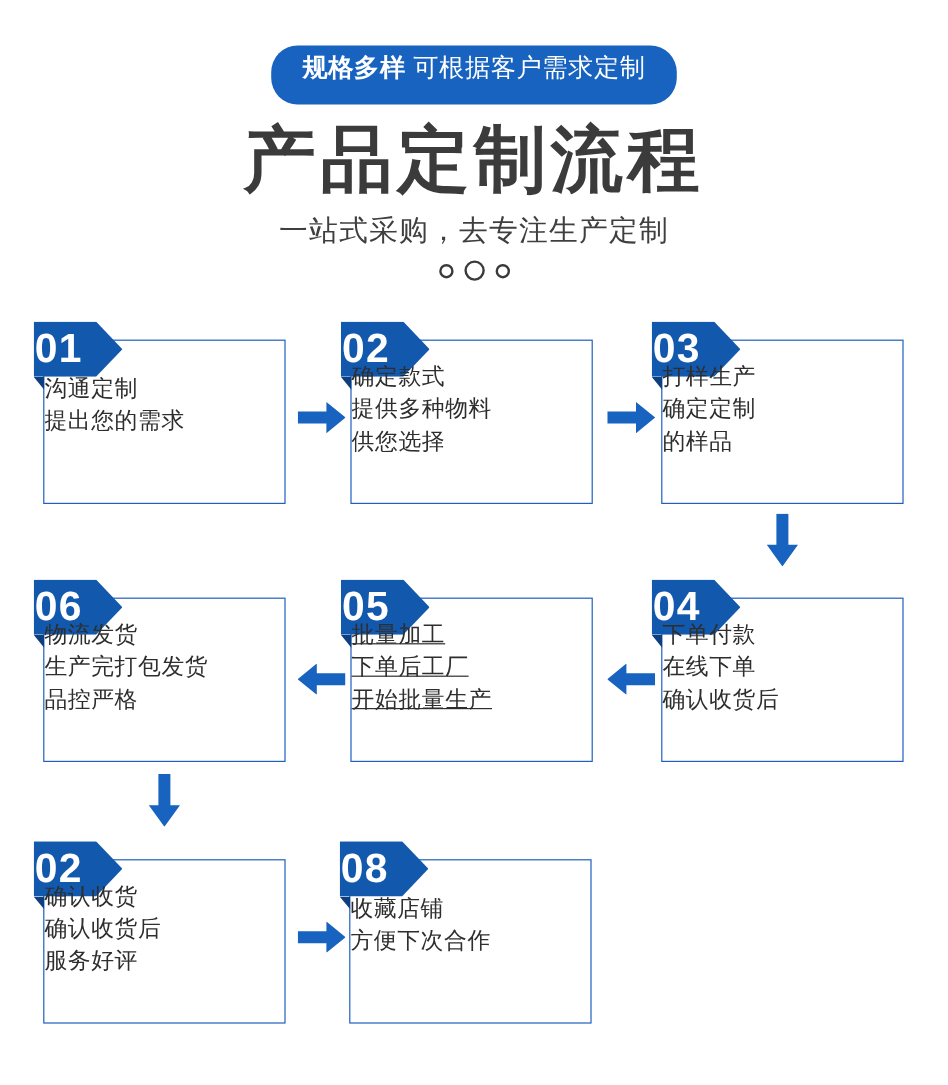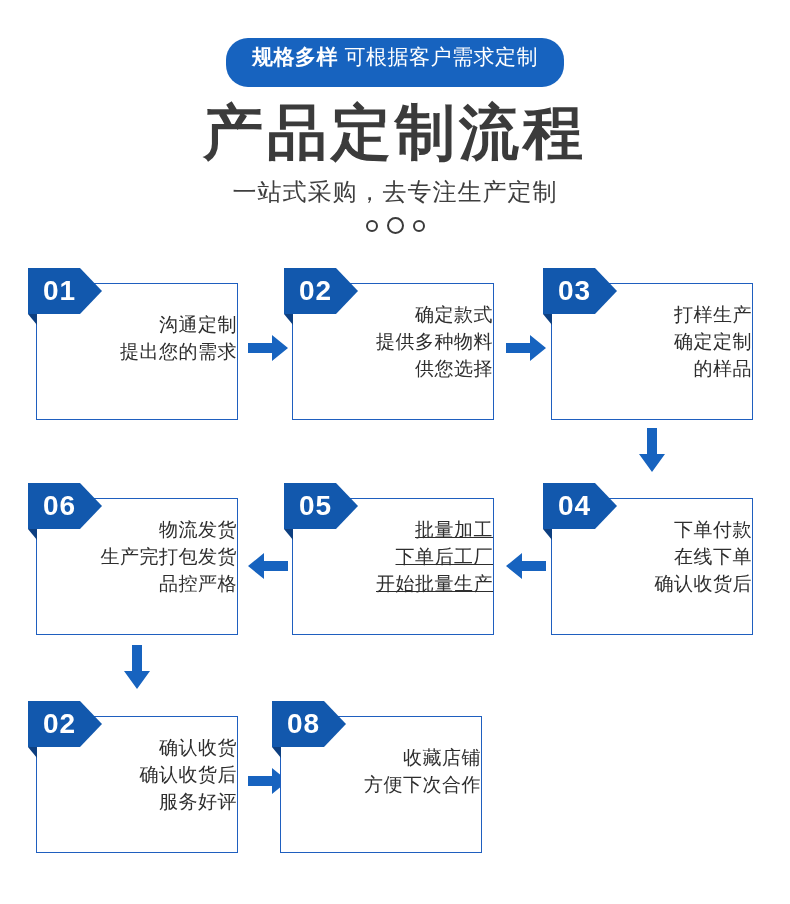--- a/index.html
+++ b/index.html
@@ -52,38 +52,38 @@
   .step{
     position:absolute;
     width:202px;height:137px;
     box-sizing:border-box;
     border:1px solid #1f5fbf;
     background:#ffffff;
   }
   .step .body{
     position:absolute;
     left:0;right:0;top:30px;
-    text-align:right;
+    text-align:left;
     font-size:19px;
     line-height:1.42;
     color:#2e2e2e;
     letter-spacing:.5px;
     white-space:pre-line;
   }
   .tag{
     position:absolute;
     left:-9px;top:-16px;
     width:74px;height:48px;
     background:#1258ad;
     clip-path:polygon(0 0,52px 0,74px 23px,52px 46px,0 46px);
     color:#ffffff;
-    font-size:28px;
+    font-size:34px;
     font-weight:700;
     line-height:46px;
-    padding-left:15px;
+    padding-left:1px;
     box-sizing:border-box;
     letter-spacing:1px;
   }
   .notch{
     position:absolute;
     left:-9px;top:30px;
     width:9px;height:11px;
     background:#0d3f80;
     clip-path:polygon(0 0,9px 0,9px 11px);
   }
@@ -184,20 +184,20 @@
   <div class="step" style="left:36px;top:716px;">
     <div class="tag">02</div>
     <div class="notch"></div>
     <div class="body" style="top: 18px;">确认收货
 确认收货后
 服务好评</div>
   </div>
 
   <div class="arrow arrow-r" style="left:248px;top:768px;"></div>
 
-  <div class="step" style="left:280px;top:716px;">
+  <div class="step" style="left:291px;top:716px;">
     <div class="tag">08</div>
     <div class="notch"></div>
     <div class="body" style="top: 28px;">收藏店铺
 方便下次合作</div>
   </div>
 
 </div>
 
 </body></html>

